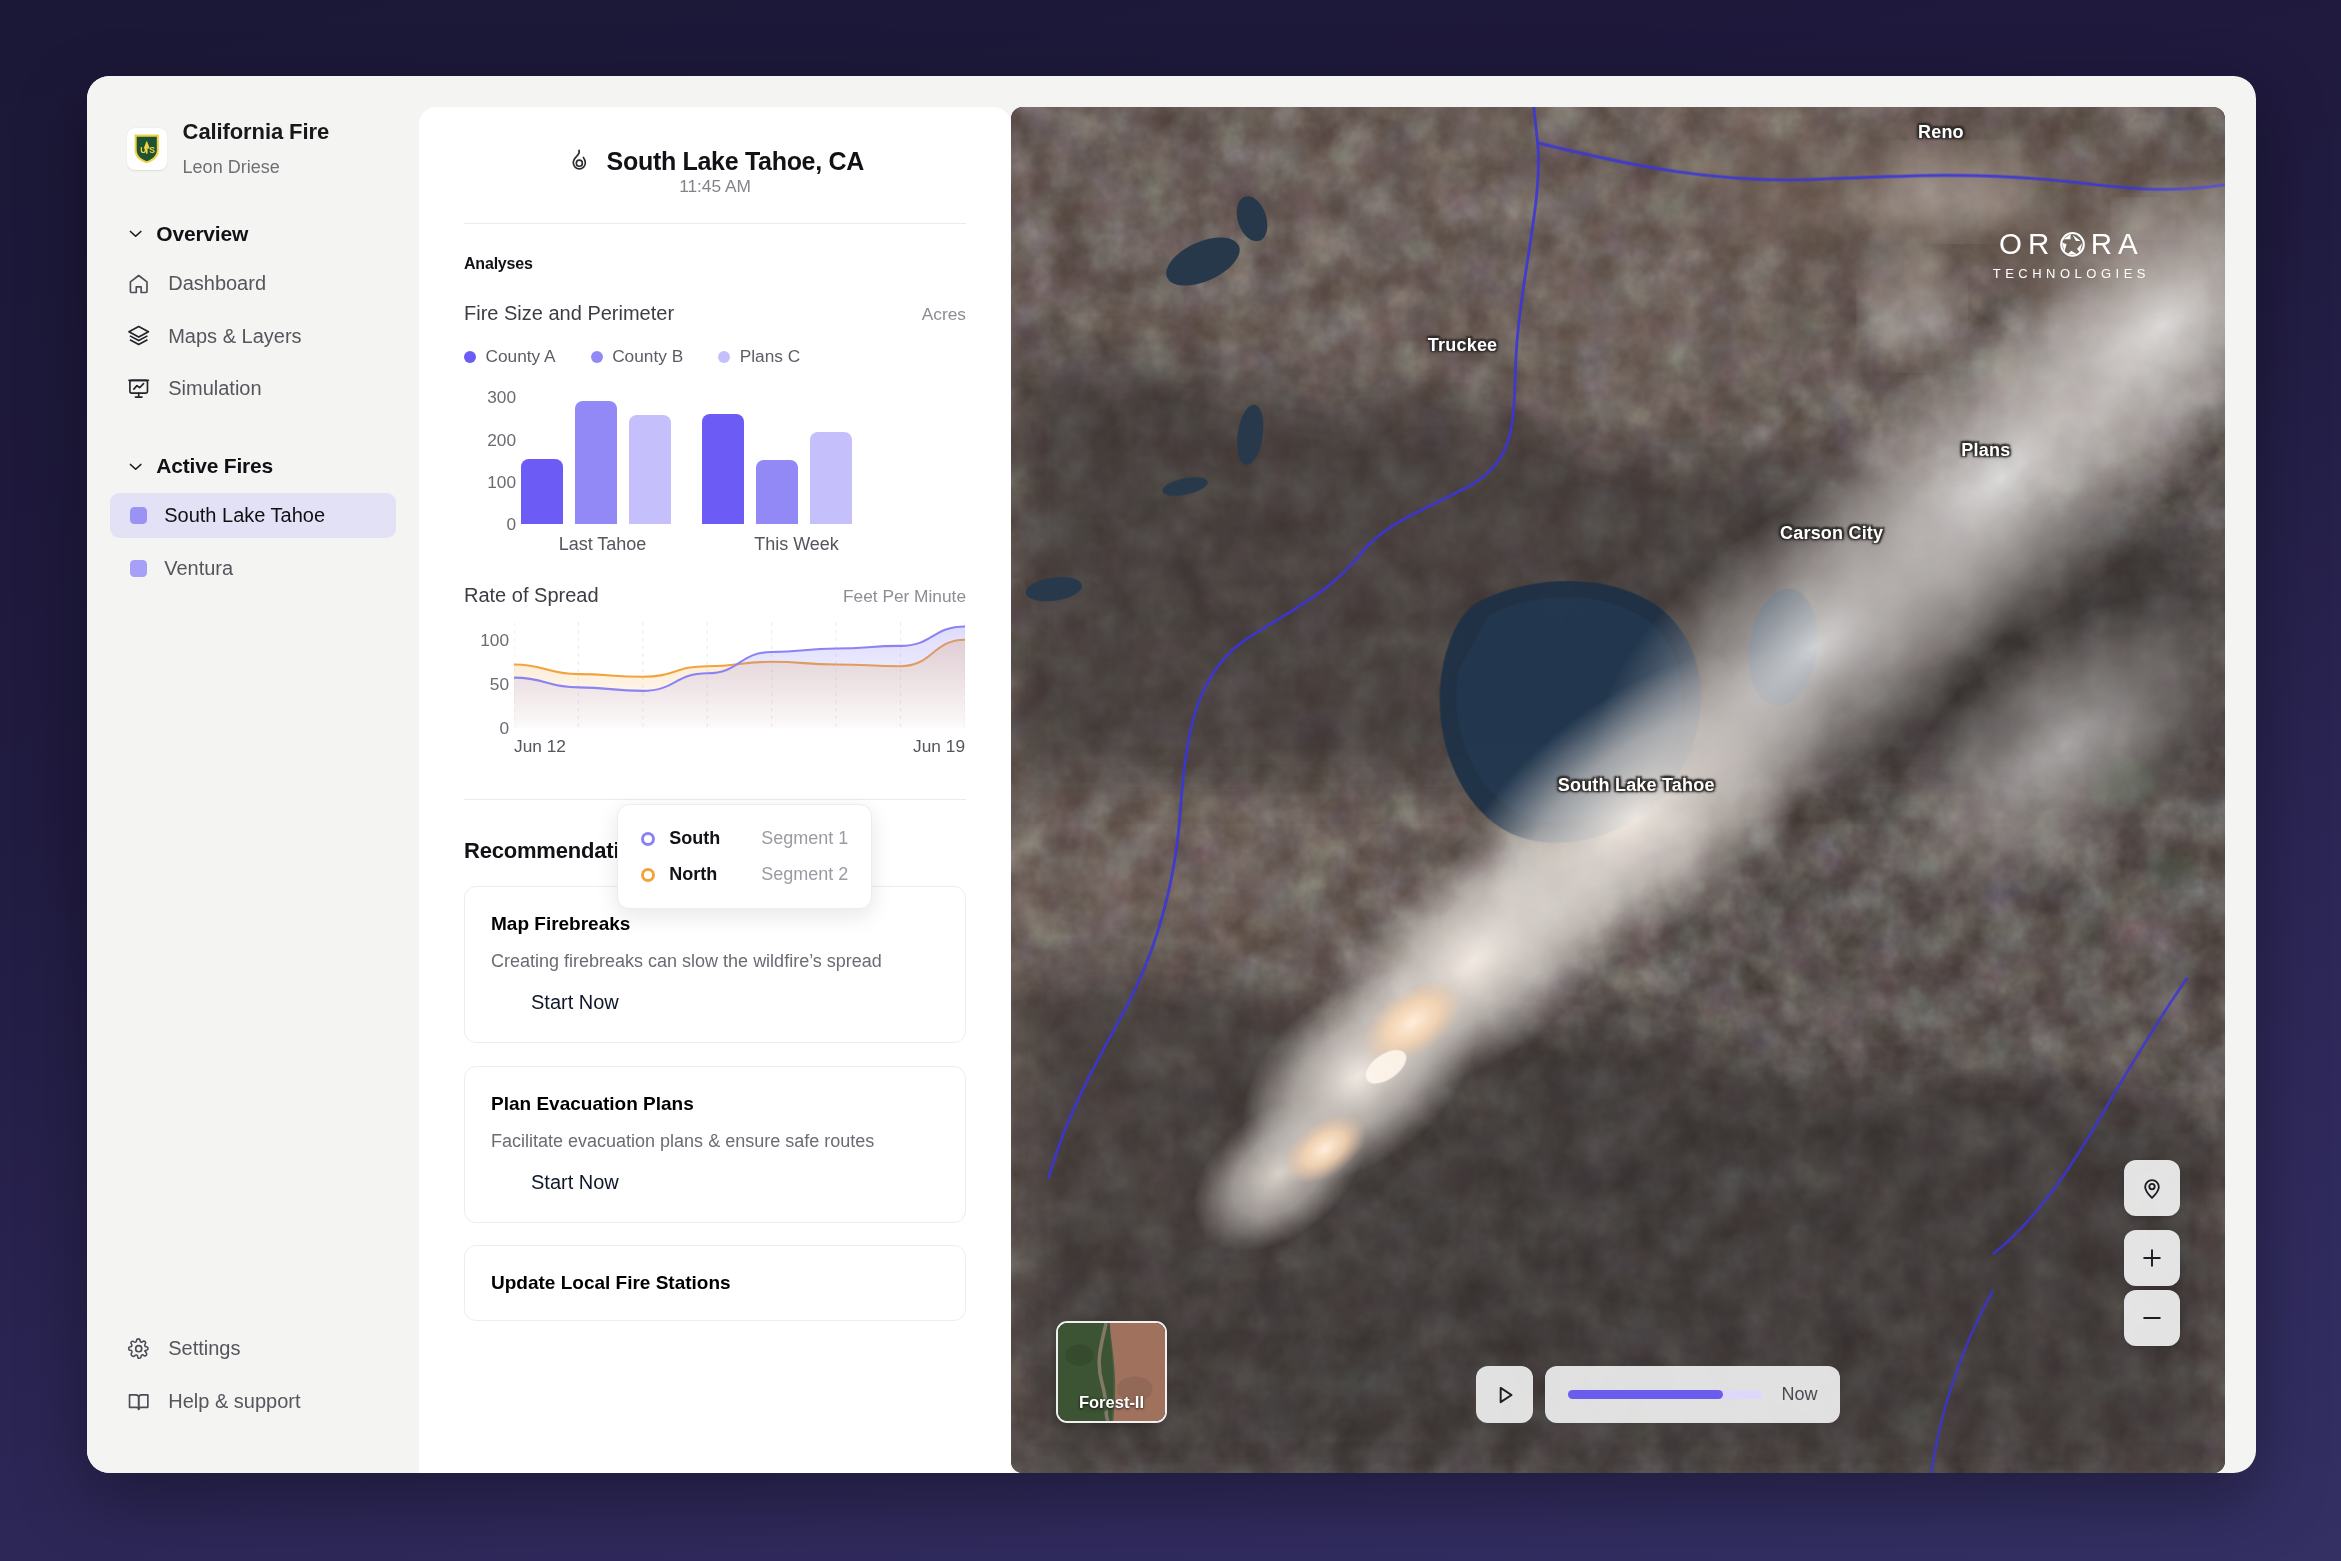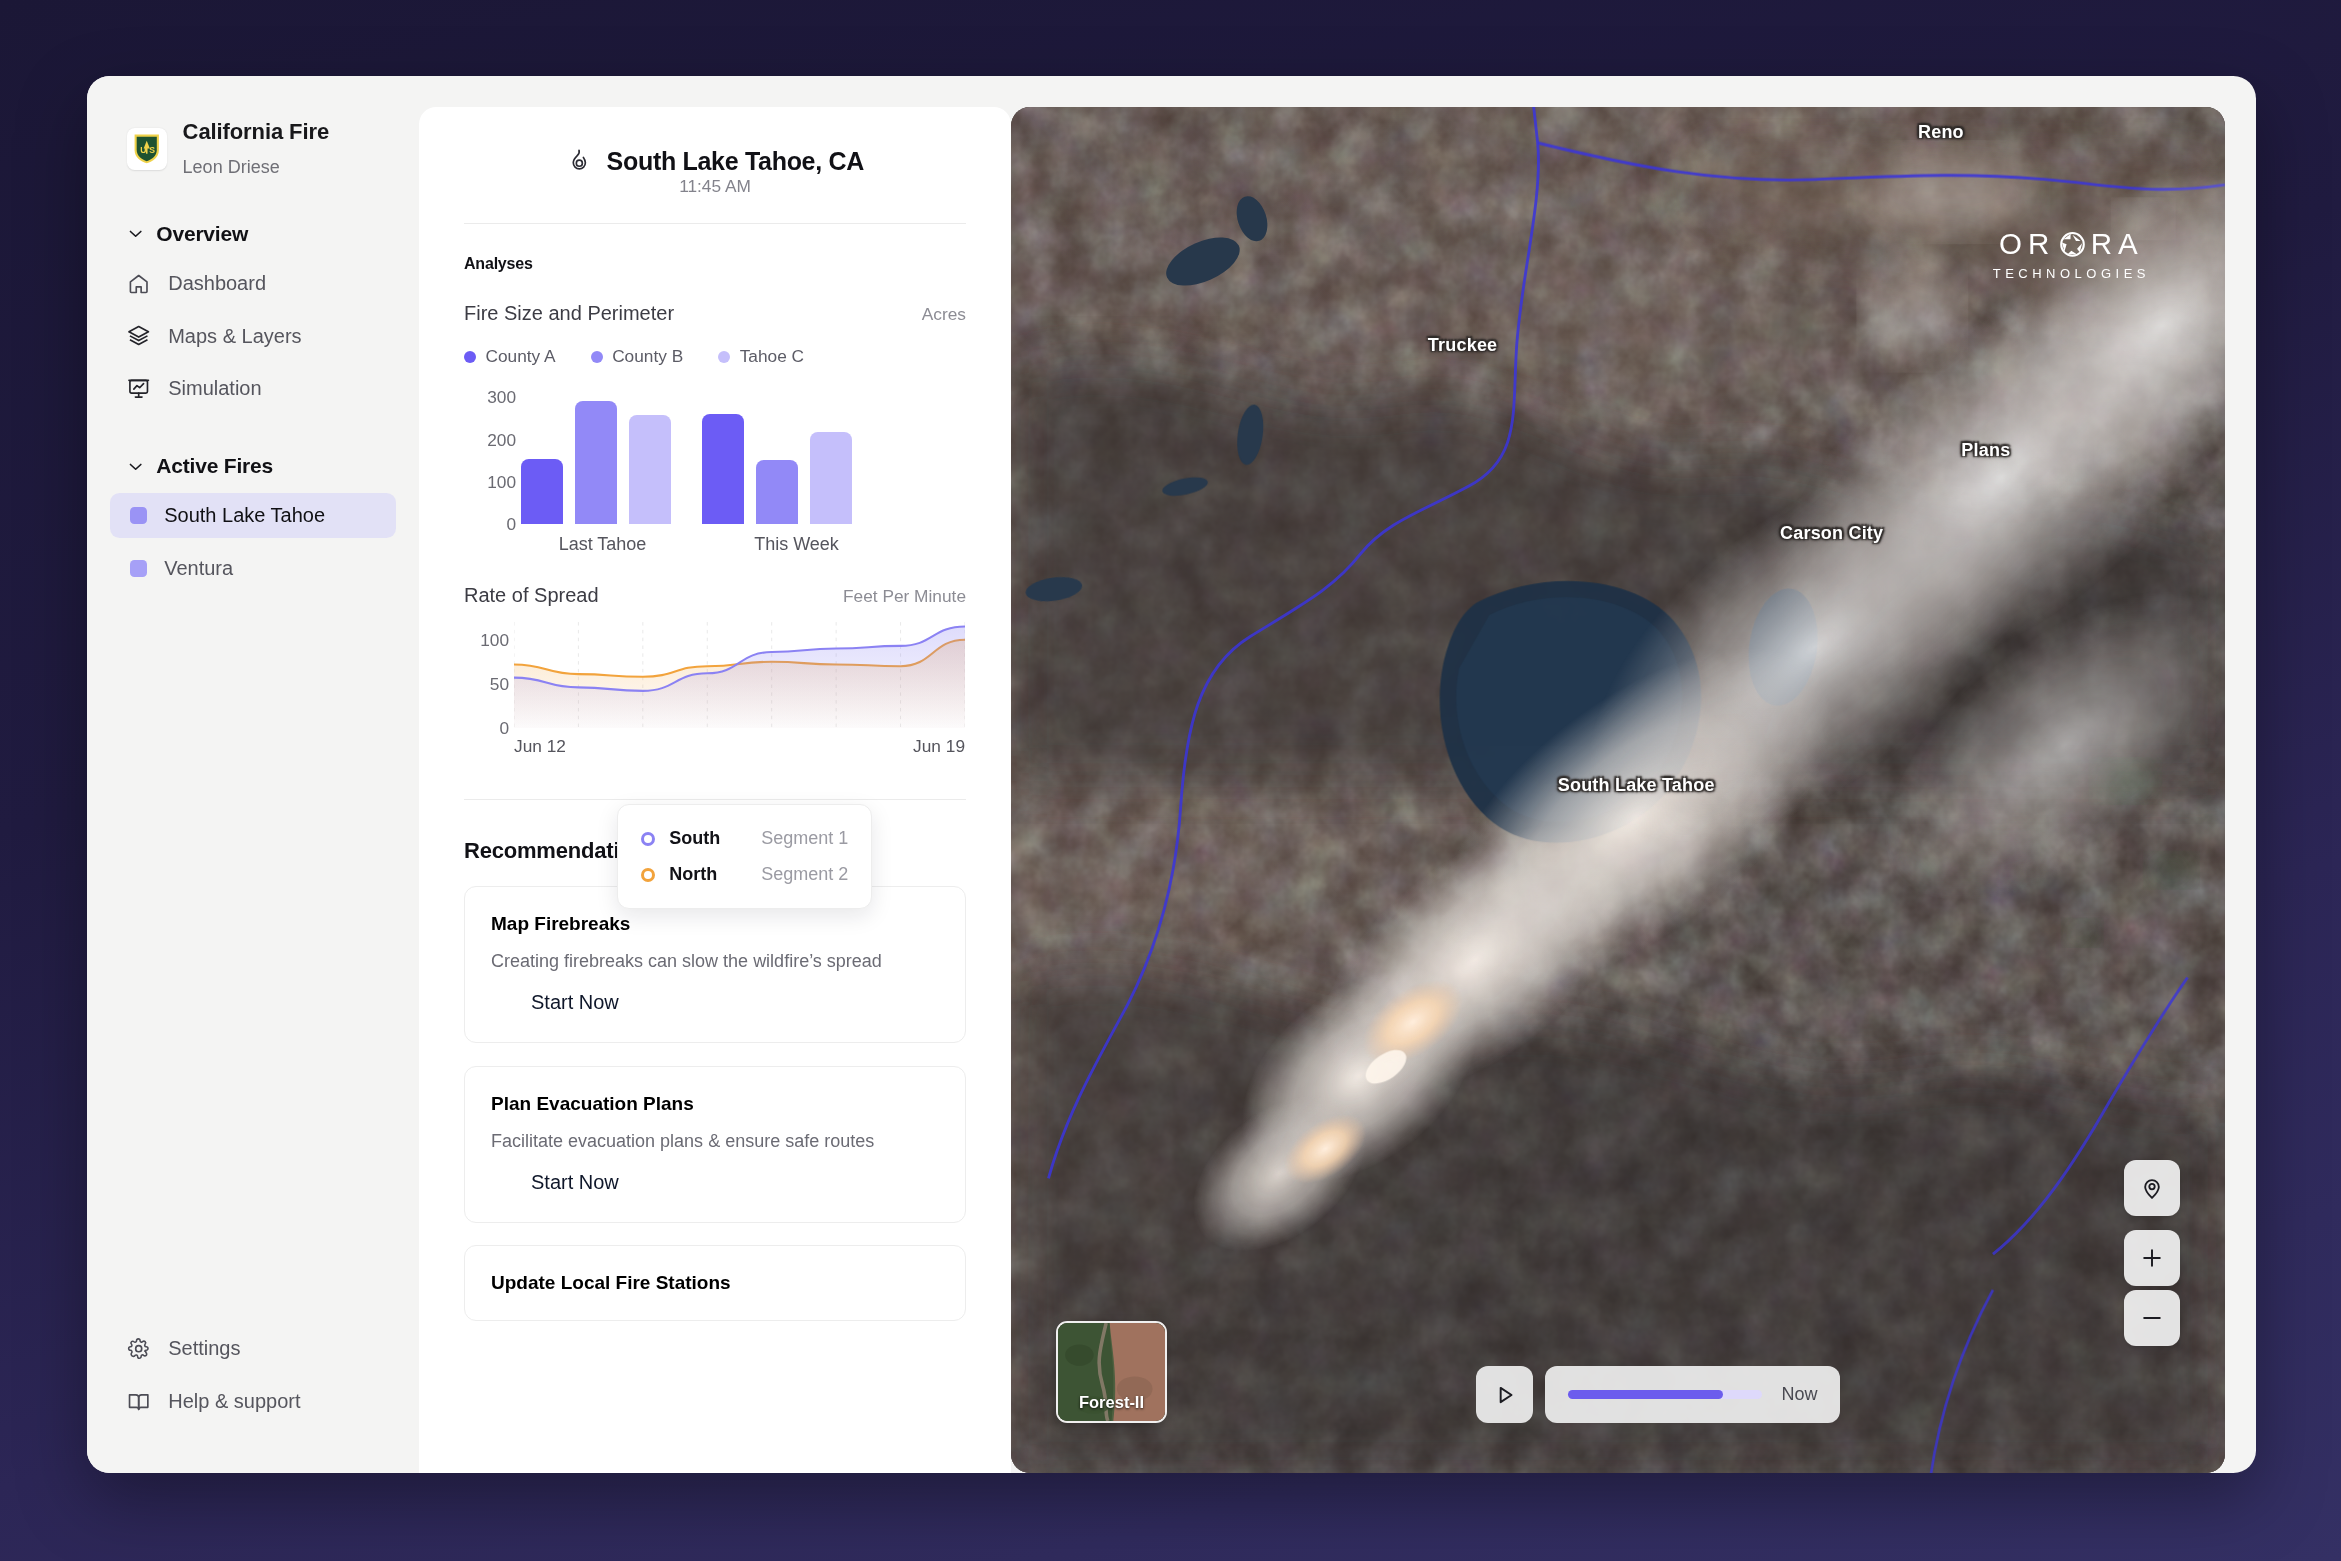--- a/index.html
+++ b/index.html
@@ -138,21 +138,21 @@
     margin-top: 22.6px; border: 0.9px solid #ededed; border-radius: 12px;
     padding: 26px 26px 28px 26px; background: #fff;
   }
   .rec-name { font-size: 19px; font-weight: 700; color: #000000; }
   .rec-desc { font-size: 18px; color: #6b6b74; margin-top: 16px; }
   .rec-link { font-size: 20px; color: #0f172a; margin-top: 19px; display: inline-block; cursor: pointer; margin-left: 40px; }
 
   
   .map {
     flex: 1 1 auto; margin: 31px 31px 0 0; position: relative;
-    border-radius: 19px; overflow: hidden;
+    border-radius: 12px; overflow: hidden;
     background: #3a3230;
   }
   .map-img { position: absolute; inset: 0; }
 
   .map-label {
     position: absolute; font-size: 18px; font-weight: 700; color: #fff;
     text-shadow: -1.7px -1.7px 1.7px #2e2a28, 1.7px -1.7px 1.7px #2e2a28, -1.7px 1.7px 1.7px #2e2a28,
                   1.7px 1.7px 1.7px #2e2a28, 0 0 4.3px #2e2a28;
     white-space: nowrap; transform: translate(-50%,-50%); letter-spacing: 0.2px;
   }
@@ -329,21 +329,21 @@
         <div class="legend-item">
           <span class="legend-dot" style="background:#6c5cf5"></span>
           <span>County A</span>
         </div>
         <div class="legend-item">
           <span class="legend-dot" style="background:#9289f7"></span>
           <span>County B</span>
         </div>
         <div class="legend-item">
           <span class="legend-dot" style="background:#c5bffb"></span>
-          <span>Tahoe C</span>
+          <span>Plans C</span>
         </div>
       </div>
 
       <div class="barchart">
         <div class="bar-axis" id="bar-axis">
             <span style="top: 12.6px;">300</span>
             <span style="top: 55px;">200</span>
             <span style="top: 97px;">100</span>
             <span style="top: 139px;">0</span>
           </div>

